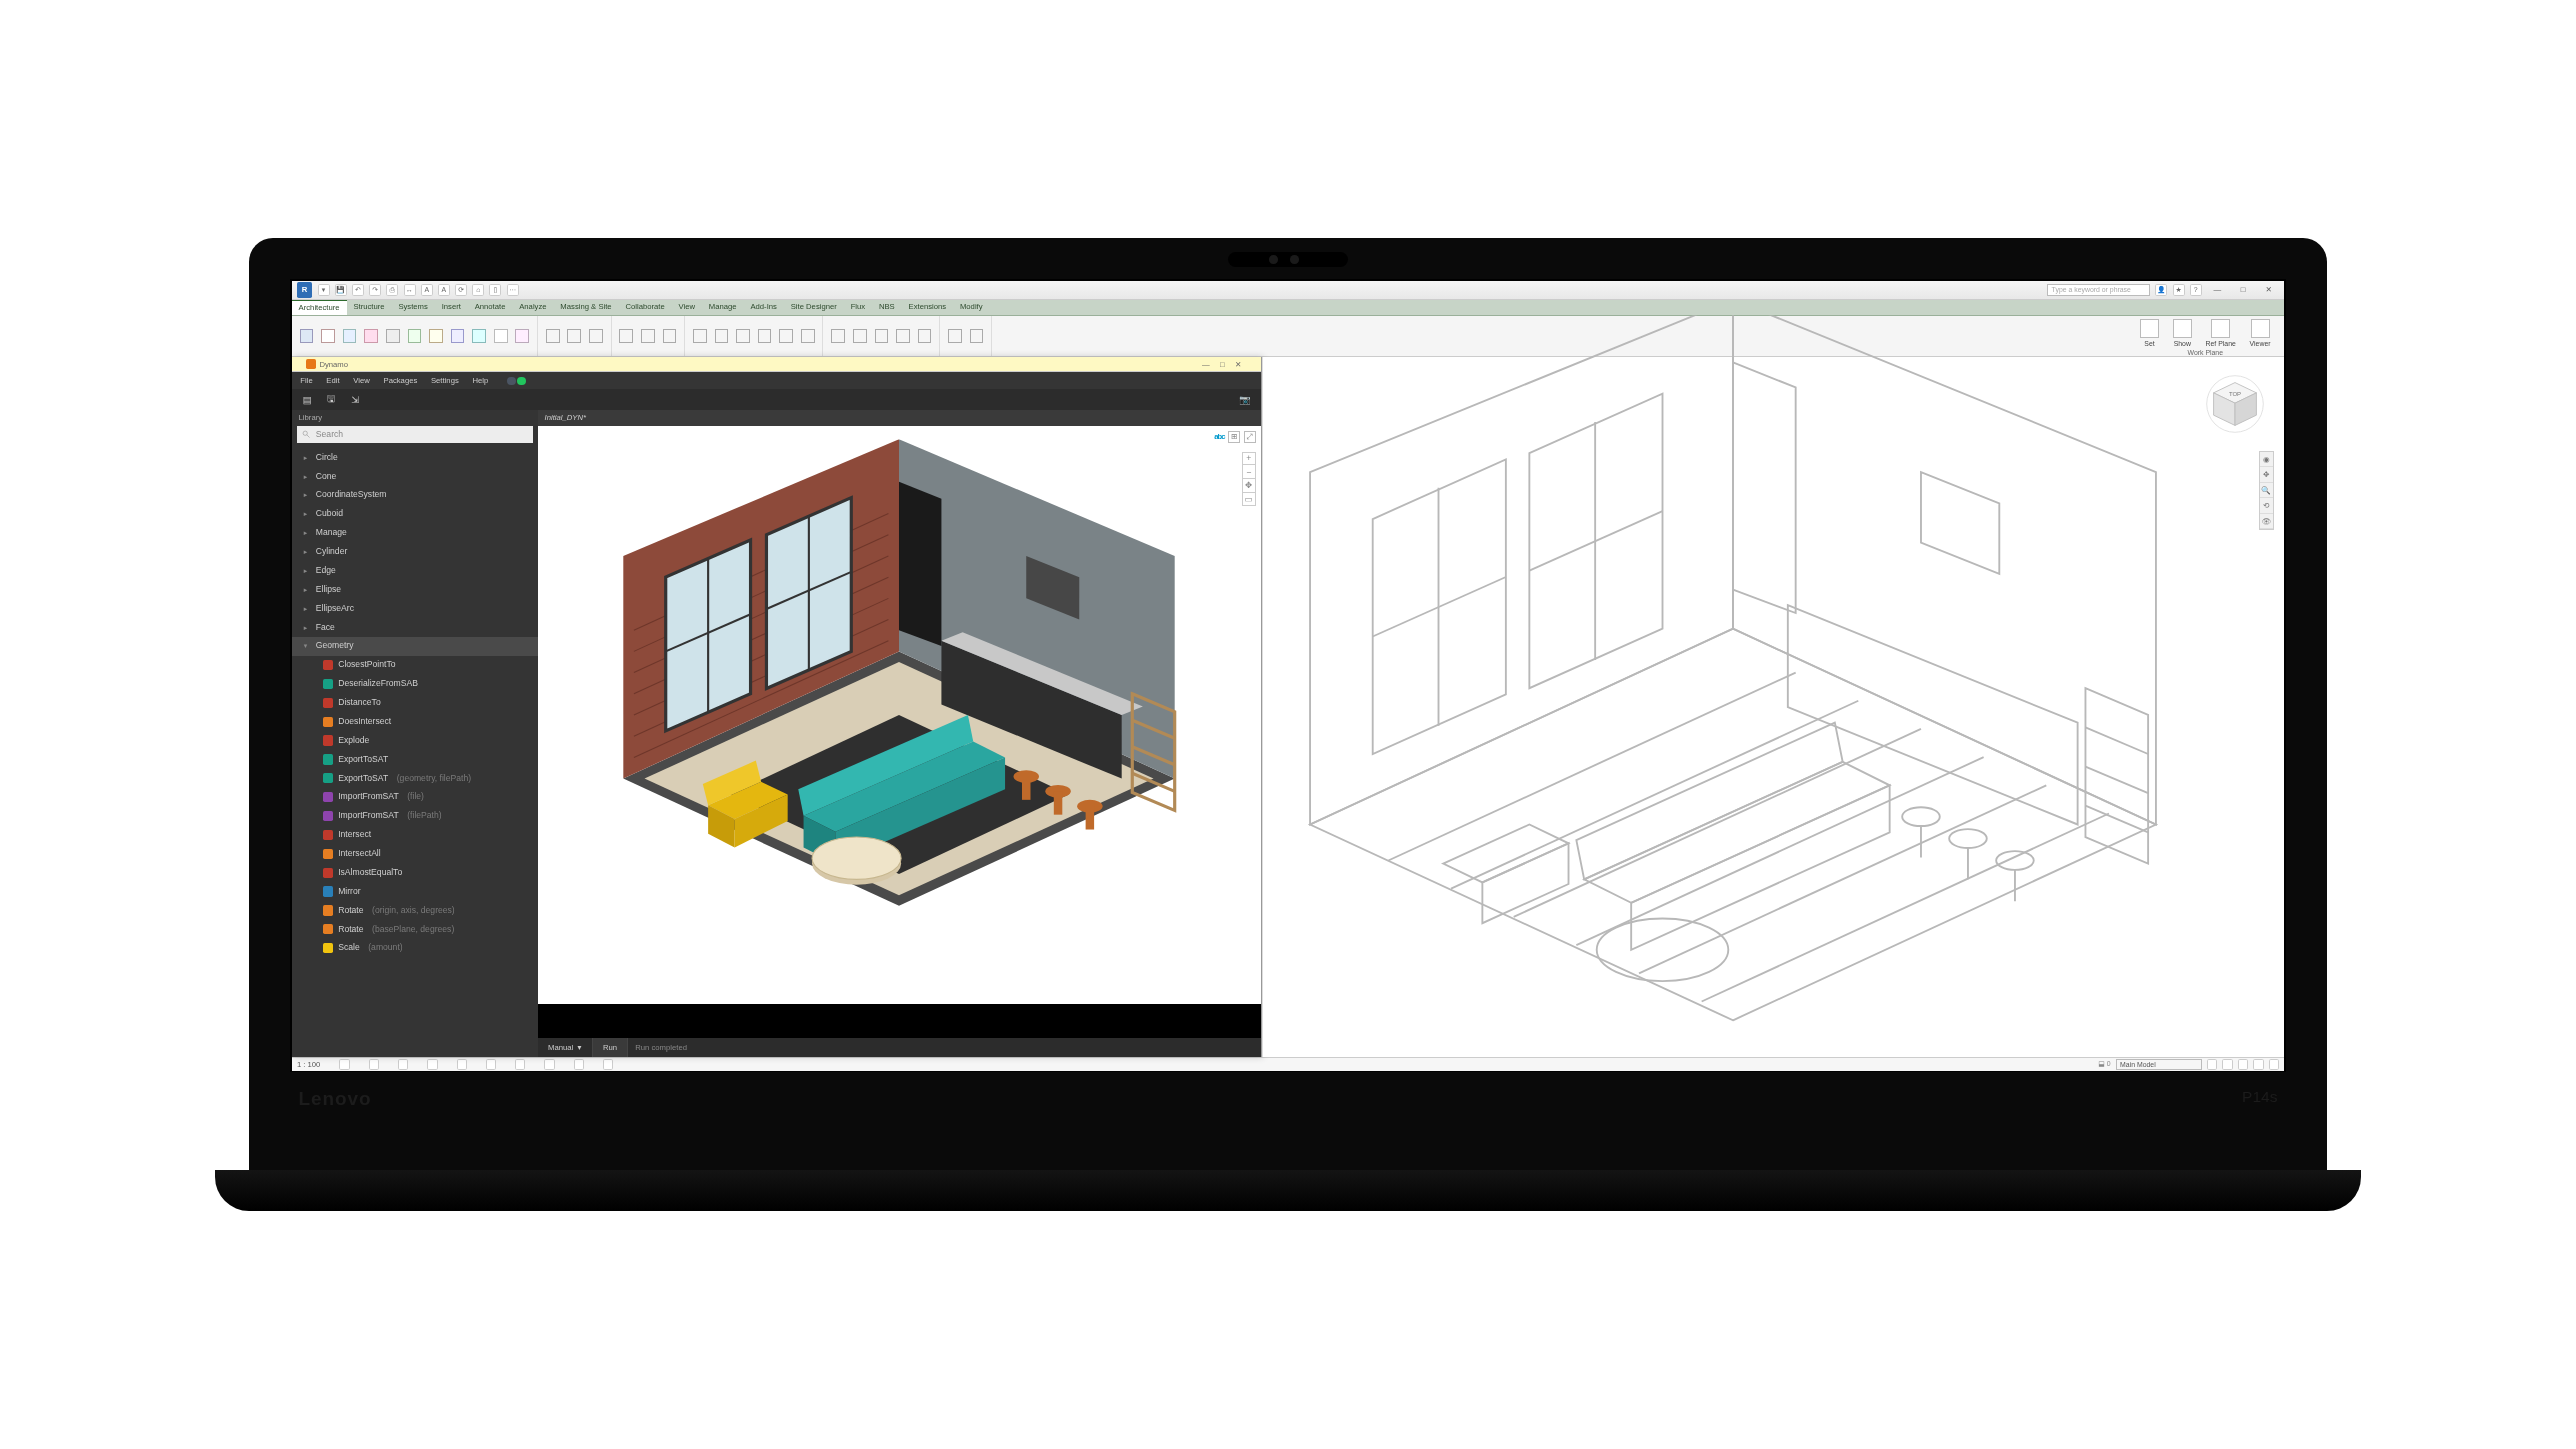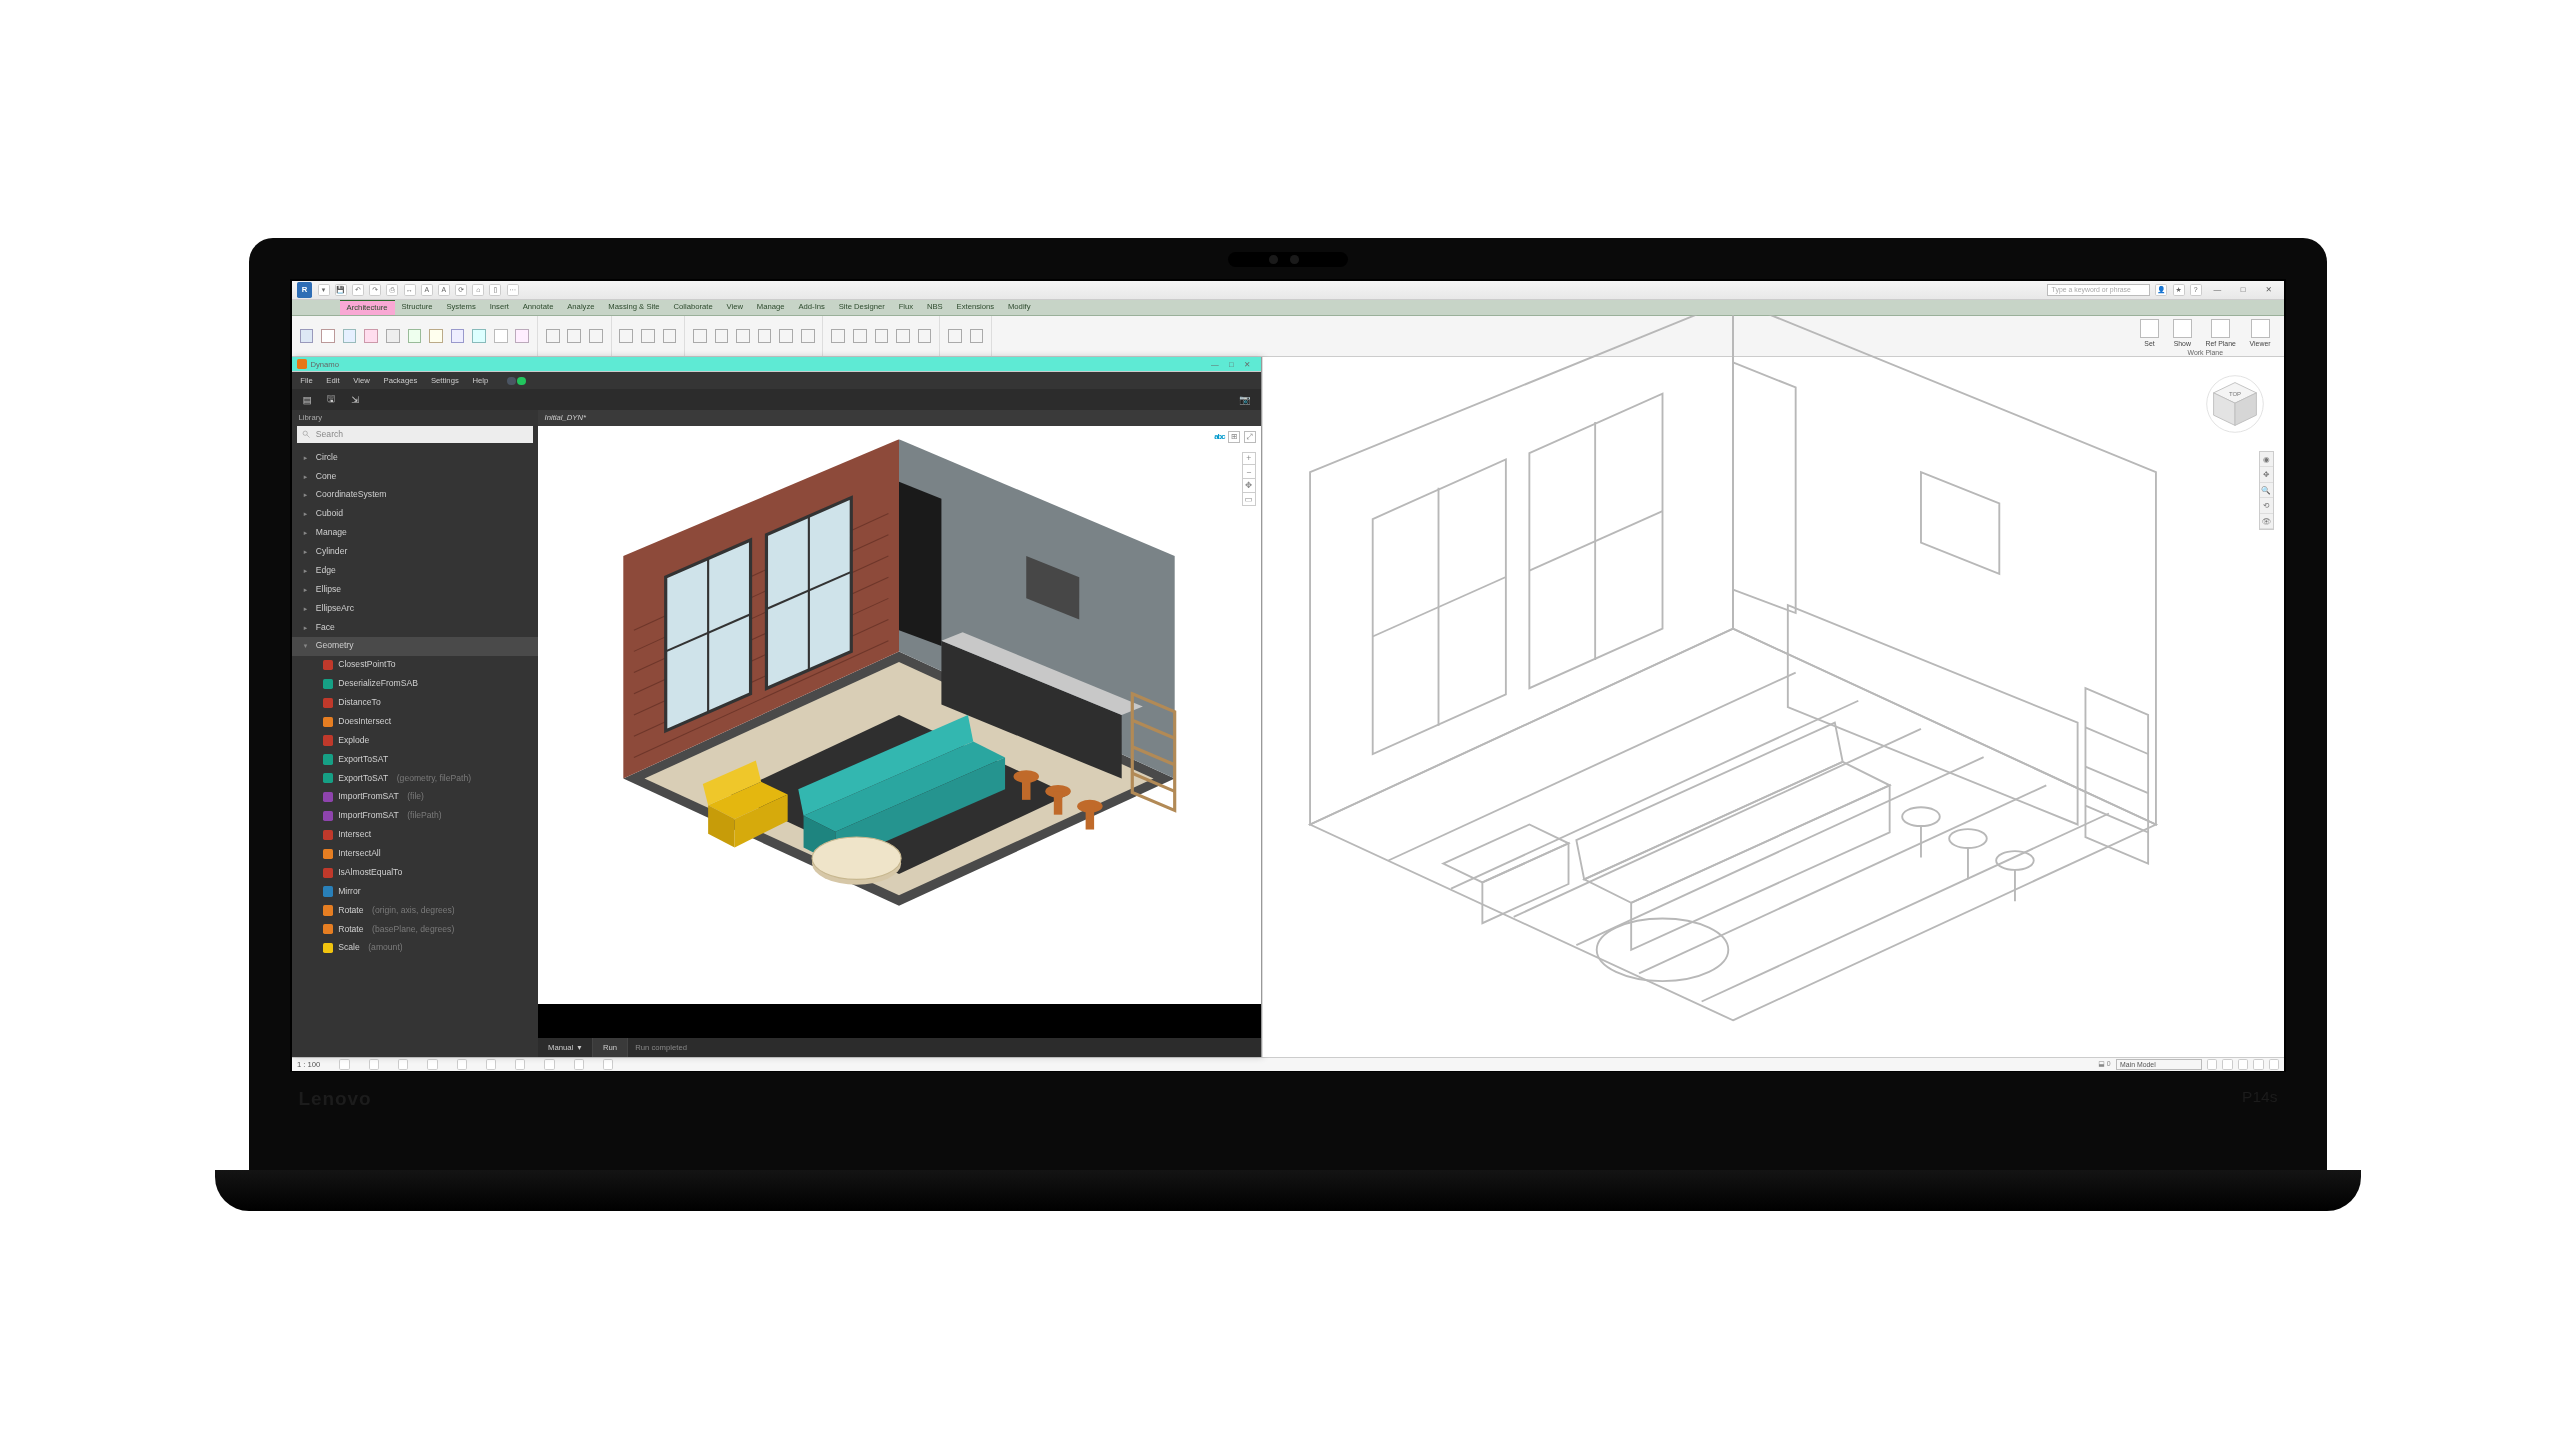--- a/index.html
+++ b/index.html
@@ -19,38 +19,38 @@
 
 .titlebar { height: 19px; background: linear-gradient(#f5f5f5,#e8e8e8); display:flex; align-items:center; gap:5.2px; padding:0 5.2px; border-bottom:0.9px solid #ccc; font-size:7.7px;}
 .qat-btn { width:12px; height:12px; border:0.9px solid #ccc; background:#fff; border-radius:1.7px; display:flex; align-items:center; justify-content:center; font-size:6.9px; color:#666;}
 .r-logo { width:15.5px; height:15.5px; background:#2e6db5; color:#fff; display:flex; align-items:center; justify-content:center; font-weight:bold; border-radius:1.7px;}
 .titlebar-right { margin-left:auto; display:flex; align-items:center; gap:5.2px;}
 .search-box { width:103px; height:12px; border:0.9px solid #bbb; background:#fff; padding:0 3.4px; font-size:6.9px; color:#aaa; display:flex; align-items:center;}
 .winbtn { width:20.6px; height:13.7px; display:flex; align-items:center; justify-content:center; color:#555;}
 
 .ribbon-tabs { display:flex; background:#c7d4c7; border-bottom:0.9px solid #9ab09a; font-size:7.7px;}
 .ribbon-tab { padding:2.6px 6.9px; color:#2d4a2d; cursor:pointer;}
-.ribbon-tab.active { background:#f9a8d4; border-top:1.7px solid #2d6a2d;margin-left:48px;}
+.ribbon-tab.active { background:#ffffff; border-top:1.7px solid #2d6a2d;}
 
 .ribbon { display:flex; background:#f5f5f5; border-bottom:0.9px solid #ccc; height:41px; align-items:stretch;}
 .ribbon-group { display:flex; flex-direction:row; align-items:center; padding:1.7px 5.2px; border-right:0.9px solid #ddd; gap:2.6px;}
 .ribbon-btn { width:19px; height:19px; border:0.9px solid transparent; display:flex; flex-direction:column; align-items:center; justify-content:center; font-size:6.9px; color:#555;}
 .ribbon-btn svg, .ribbon-btn .ico { width:13.7px; height:13.7px; }
 .ribbon-big { display:flex; flex-direction:column; align-items:center; gap:1.7px; padding:1.7px 5.2px; font-size:6.9px; color:#444;}
 .ribbon-big .ico{ width:19px; height:19px; border:0.9px solid #bbb; background:#fff;}
 .ribbon-label{ font-size:6.9px; color:#666; text-align:center; width:100%;}
 .workplane-group{ margin-left:auto; display:flex; flex-direction:column; align-items:center; padding:1.7px 8.6px;}
 .workplane-group .row{ display:flex; gap:3.4px;}
 
 .workspace { flex:1; display:flex; min-height:0; position:relative;}
 .right-3d-view { flex:1; background:#fff; position:relative; border-left:0.9px solid #ddd;}
 
 
 .dynamo { width: 970px; display:flex; flex-direction:column; background:#fff; border-right:0.9px solid #999; box-shadow:1.7px 0 6.9px rgba(0,0,0,.2);}
-.dyn-title { height:15.5px; background:#5eead4; border-bottom:0.9px solid #ccc; display:flex; align-items:center; padding:0 5px; font-size:7.7px; color:#666;}
+.dyn-title { height:15.5px; background:#fef9c3; border-bottom:0.9px solid #ccc; display:flex; align-items:center; padding:0 14px; font-size:7.7px; color:#666;}
 .dyn-title .spacer{flex:1;}
 .dyn-icon { width:10.3px; height:10.3px; background:#e77817; border-radius:1.7px; margin-right:3.4px;}
 .dyn-menu { height:17px; background:#353535; color:#ccc; display:flex; align-items:center; gap:13.7px; padding:0 8.6px; font-size:7.7px;}
 .dyn-menu .toggle-grp{ margin-left:5.2px; display:flex; gap:1.7px;}
 .dyn-menu .dot{ width:8.6px; height:8.6px; border-radius:50%;}
 .dyn-menu .dot.on{background:#22c55e;} .dyn-menu .dot.off{background:#4b5563;}
 .dyn-tool { height:20.6px; background:#2c2c2c; display:flex; align-items:center; gap:10.3px; padding:0 8.6px; color:#ccc;}
 .dyn-tool .tbtn{ width:13.7px; height:13.7px; display:flex; align-items:center; justify-content:center; font-size:9.4px;}
 .dyn-tool .cam{ margin-left:auto;}
 

